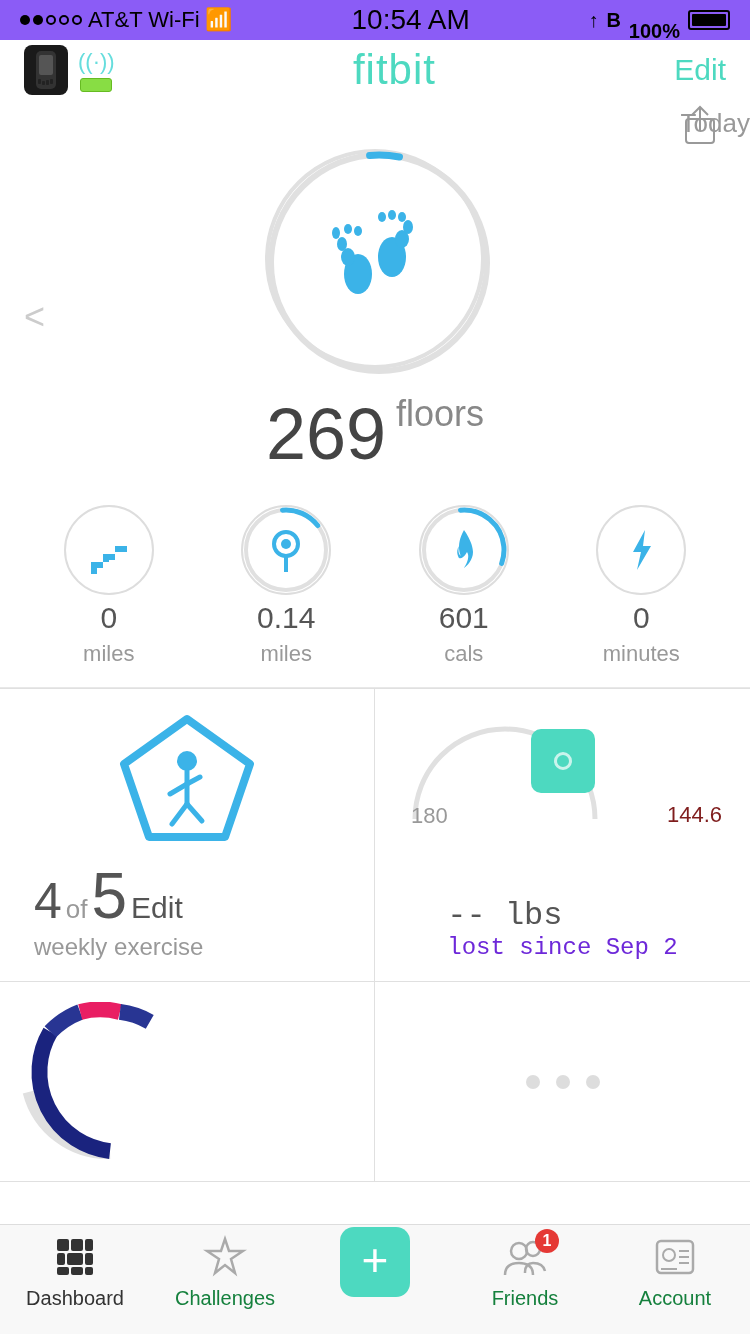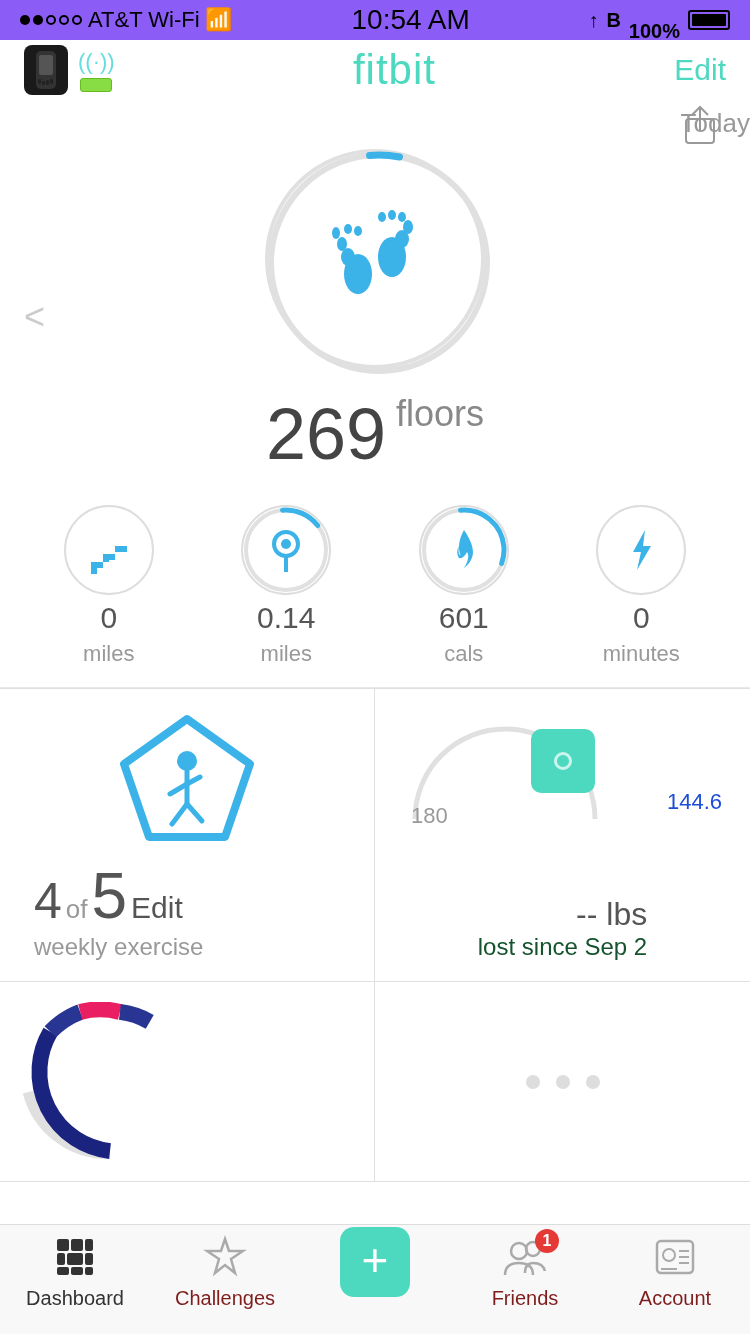--- a/index.html
+++ b/index.html
@@ -172,21 +172,21 @@
     }
     .tab-item {
       flex: 1;
       display: flex;
       flex-direction: column;
       align-items: center;
       gap: 4px;
       cursor: pointer;
     }
     .tab-icon-wrap { position: relative; }
-    .tab-label { font-size: 20px; color: #7f1d1d; }
+    .tab-label { font-size: 20px; color: #15803d; }
     .tab-label.active { color: #333; }
     .tab-badge {
       position: absolute;
       top: -6px;
       right: -12px;
       background: #e53935;
       color: #fff;
       border-radius: 50%;
       width: 24px;
       height: 24px;
@@ -399,25 +399,25 @@
         <path d="M 20 110 A 90 90 0 0 1 200 110" fill="none" stroke="#e0e0e0" stroke-width="5"></path>
 
         <circle cx="190" cy="42" r="8" fill="#4dd9c0"></circle>
       </svg>
 
       <div style="position:absolute;top:20px;left:50%;transform:translateX(-50%);width:64px;height:64px;background:#4dd9c0;border-radius:10px;display:flex;align-items:center;justify-content:center;">
         <div style="width:18px;height:18px;border-radius:50%;border:3px solid rgba(255,255,255,0.7);background:transparent;"></div>
       </div>
 
       <span style="position:absolute;bottom:0;left:16px;font-size:22px;color:#999;">180</span>
-      <span style="position:absolute;bottom:14px;right:8px;font-size:22px;color:#1d4ed8;">144.6</span>
-    </div>
-    <div style="text-align:right;margin-top:10px;">
+      <span style="position:absolute;bottom:1px;right:8px;font-size:22px;color:#7f1d1d;">144.6</span>
+    </div>
+    <div style="text-align:left;margin-top:10px;font-family:Liberation Mono, monospace;">
       <div style="font-size:32px;color:#555;">-- lbs</div>
-      <div style="font-size:24px;color:#14532d;">lost since Sep 2</div>
+      <div style="font-size:24px;color:#6d28d9;">lost since Sep 2</div>
     </div>
   </div>
 
   <div class="card sleep-card" style="height:160px;overflow:hidden;">
     <svg width="180" height="160" viewBox="0 0 180 160">
 
       <path d="M 90 150 A 80 80 0 0 1 10 90" fill="none" stroke="#e0e0e0" stroke-width="16"></path>
       <path d="M 90 150 A 80 80 0 0 1 30 30" fill="none" stroke="#1a237e" stroke-width="16"></path>
       <path d="M 30 30 A 80 80 0 0 1 60 10" fill="none" stroke="#283593" stroke-width="16"></path>
       <path d="M 60 10 A 80 80 0 0 1 100 10" fill="none" stroke="#e91e63" stroke-width="16"></path>

